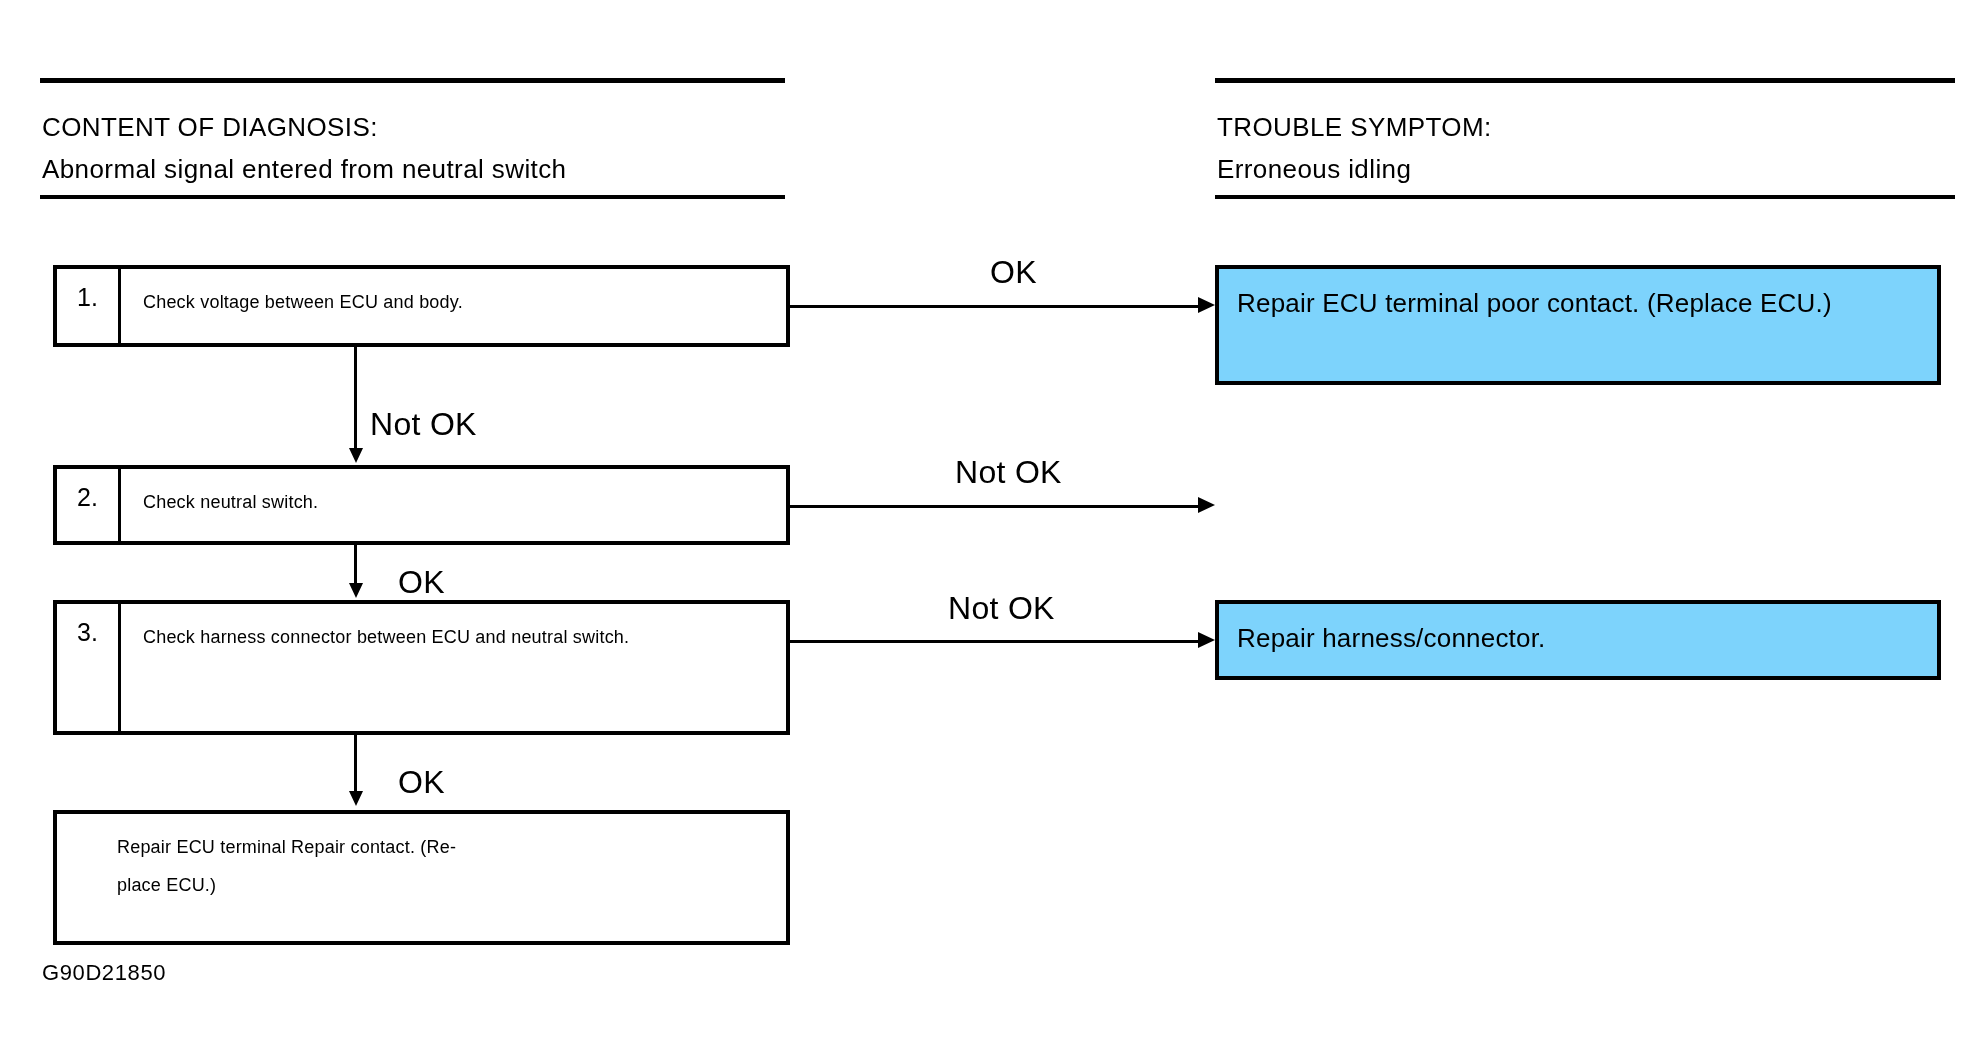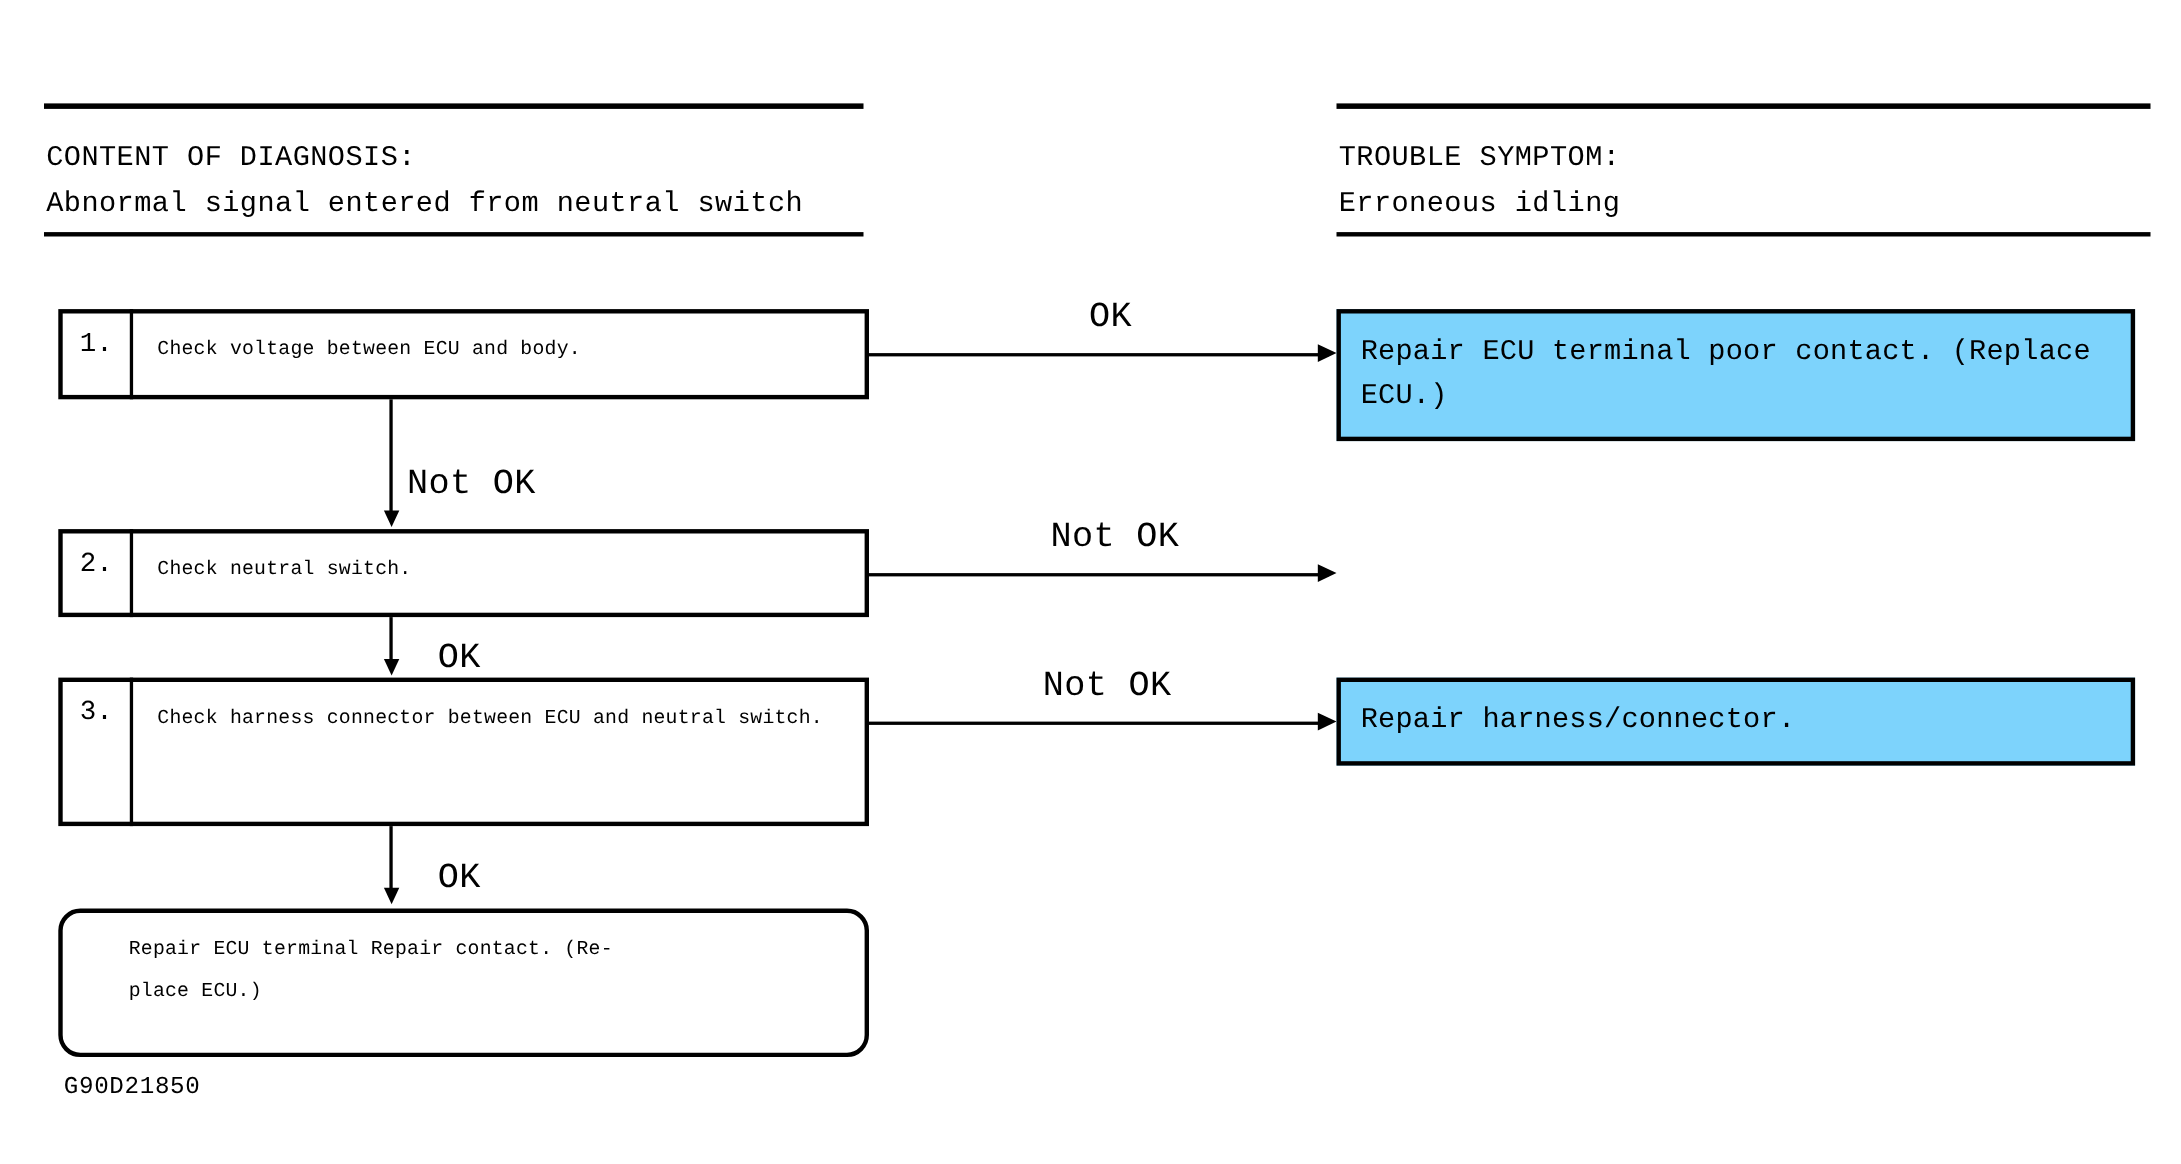--- a/index.html
+++ b/index.html
@@ -2,21 +2,21 @@
 <html><head>
 <meta charset="utf-8">
 <style>
   html,body{margin:0;padding:0;background:#ffffff;}
   body{
     width:1983px;height:1058px;position:relative;overflow:hidden;
     font-family:"Liberation Sans","DejaVu Sans",sans-serif;
     color:#000000;
     -webkit-font-smoothing:none;
   }
-  .sheet{position:absolute;left:0;top:16px;width:1983px;height:1022px;font-family:Liberation Mono, monospace;}
+  .sheet{position:absolute;left:0;top:0;width:1983px;height:1022px;}
 
   
   .hdr{position:absolute;}
   .hdr .rule{position:absolute;left:0;background:#000;height:5px;}
   .hdr .rule.top{top:0;}
   .hdr .rule.bot{top:117px;height:4px;}
   .hdr .txt{position:absolute;left:2px;top:28px;font-size:26px;line-height:42px;letter-spacing:.4px;white-space:nowrap;}
 
   #hdr-left{left:40px;top:78px;width:745px;}
   #hdr-left .rule{width:745px;}
@@ -44,21 +44,21 @@
   .hline{position:absolute;height:3px;background:#000;}
   .vline{position:absolute;width:3px;background:#000;}
   .arrow-r{position:absolute;width:0;height:0;
            border-top:8px solid transparent;border-bottom:8px solid transparent;
            border-left:17px solid #000;}
   .arrow-d{position:absolute;width:0;height:0;
            border-left:7px solid transparent;border-right:7px solid transparent;
            border-top:15px solid #000;}
   .elabel{position:absolute;font-size:32px;line-height:28px;white-space:nowrap;letter-spacing:.3px;}
 
-  .caption{position:absolute;font-size:22px;letter-spacing:.6px;white-space:nowrap;margin-left:16px;}
+  .caption{position:absolute;font-size:22px;letter-spacing:.6px;white-space:nowrap;}
 </style>
 </head>
 <body>
 
 <div class="sheet">
 
   <div class="hdr" id="hdr-left">
     <div class="rule top"></div>
     <div class="rule bot"></div>
     <div class="txt">
@@ -123,21 +123,21 @@
   <div class="elabel" style="left:948px;top:594px;">Not OK</div>
 
   <div class="vline" style="left:354px;top:735px;height:58px;"></div>
   <div class="arrow-d" style="left:349px;top:791px;"></div>
   <div class="elabel" style="left:398px;top:768px;">OK</div>
 
   <div class="rbox" style="left:1215px;top:600px;width:726px;height:80px;">
     <div class="body">Repair harness/connector.</div>
   </div>
 
-  <div class="box nonum" style="left:53px;top:810px;width:737px;height:135px;border-radius:20px;">
+  <div class="box nonum" style="left:53px;top:810px;width:737px;height:135px;">
     <div class="body">
       <div>Repair ECU terminal Repair contact. (Re-</div>
       <div>place ECU.)</div>
     </div>
   </div>
 
   <div class="caption" style="left:42px;top:960px;">G90D21850</div>
 
 </div>
 

